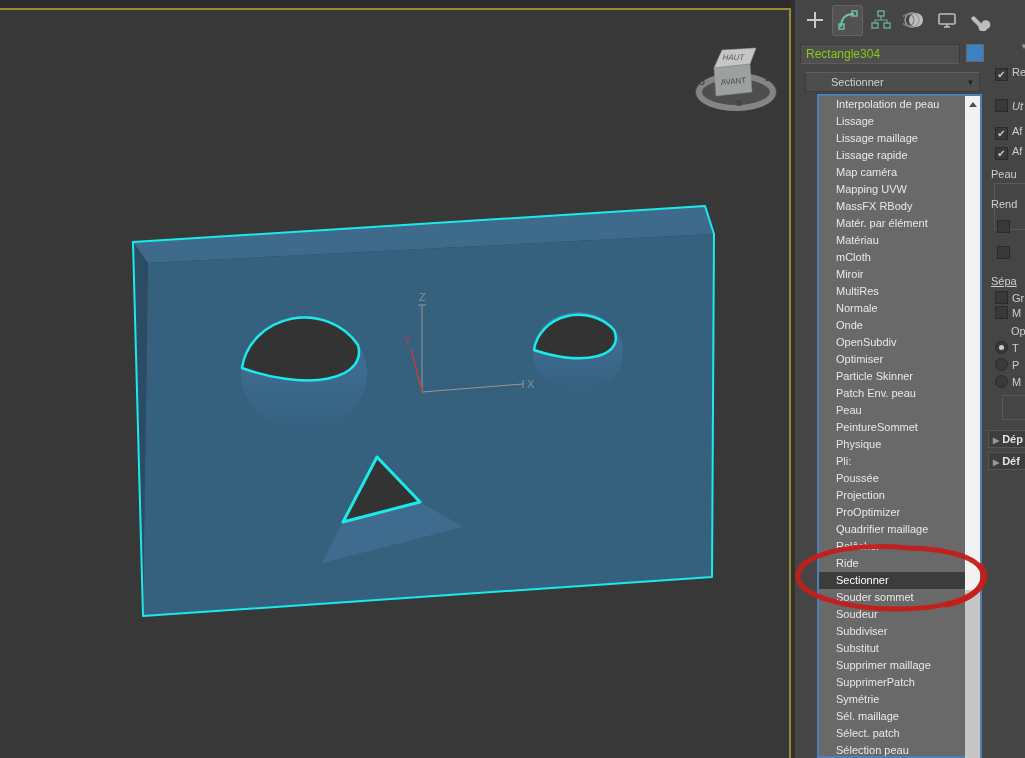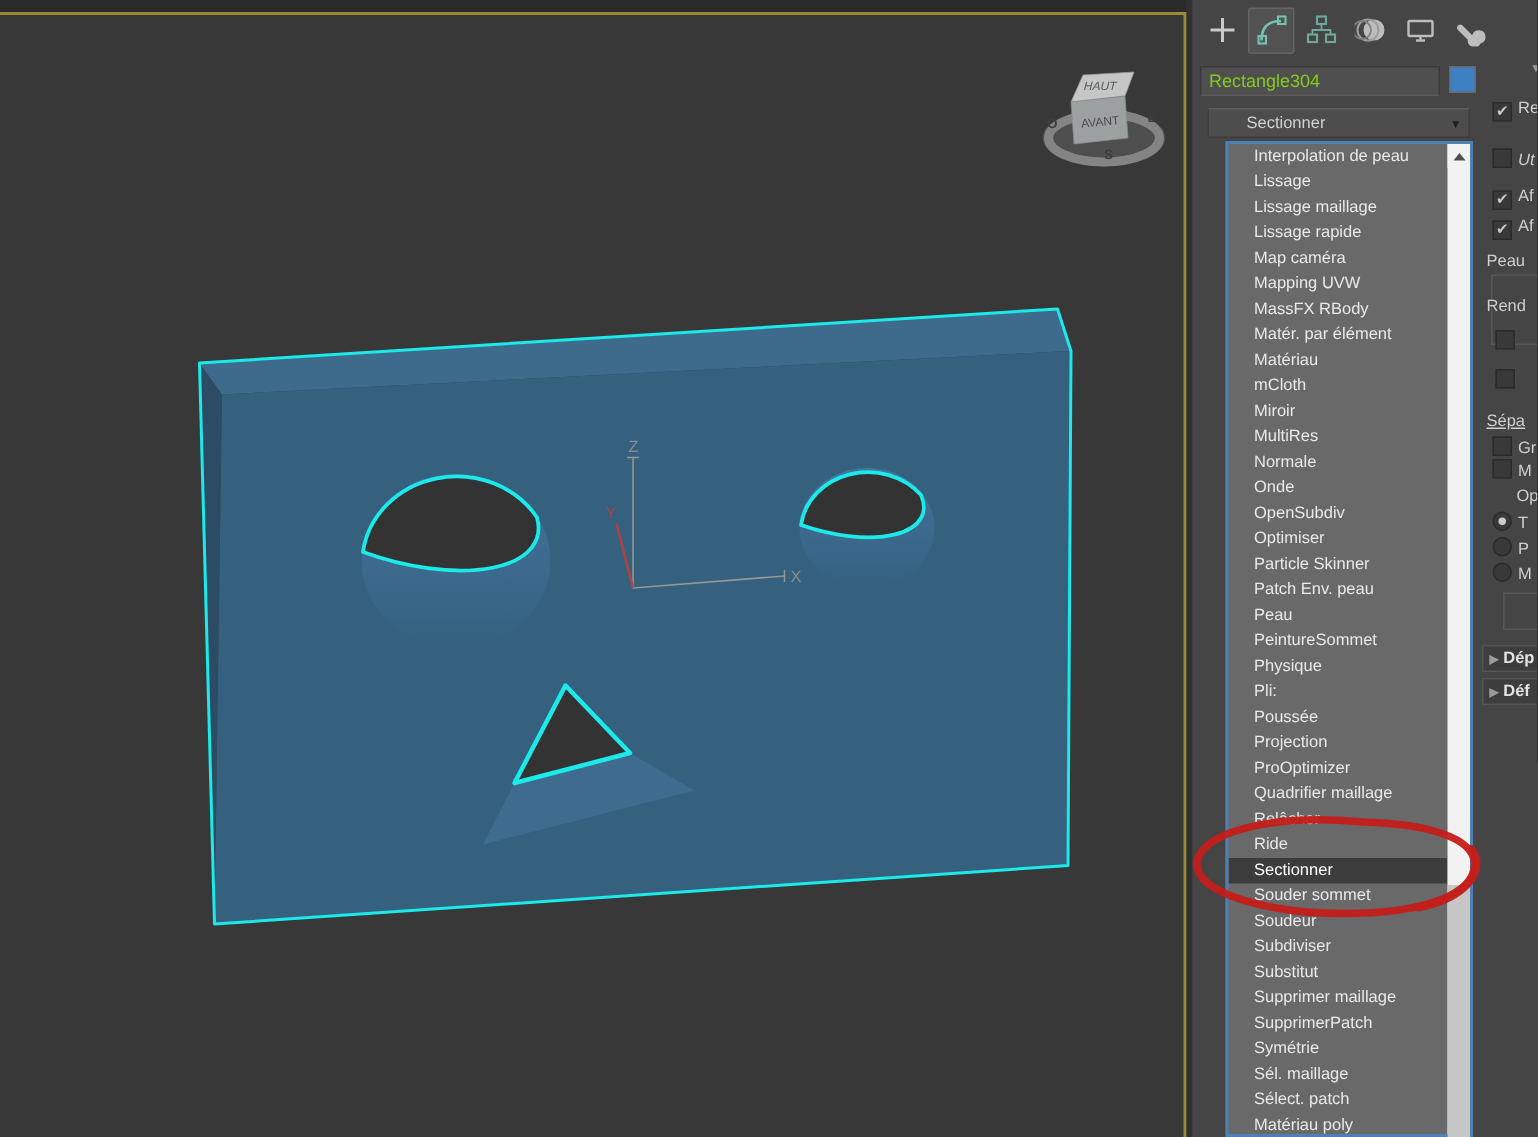--- a/index.html
+++ b/index.html
@@ -214,21 +214,21 @@
           <div class="mod-row selected">Sectionner</div>
           <div class="mod-row">Souder sommet</div>
           <div class="mod-row">Soudeur</div>
           <div class="mod-row">Subdiviser</div>
           <div class="mod-row">Substitut</div>
           <div class="mod-row">Supprimer maillage</div>
           <div class="mod-row">SupprimerPatch</div>
           <div class="mod-row">Symétrie</div>
           <div class="mod-row">Sél. maillage</div>
           <div class="mod-row">Sélect. patch</div>
-          <div class="mod-row">Matériau poly</div>
+          <div class="mod-row">Sélection peau</div>
         </div>
       <div class="scrollbar">
         <div class="sb-up">
           <span class="tri"></span>
         </div>
         <div class="sb-thumb"></div>
       </div>
     </div>
 
     <div class="params">

